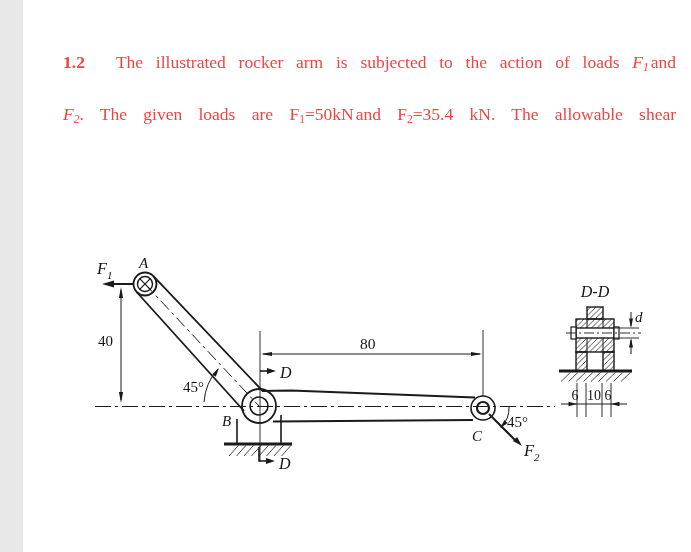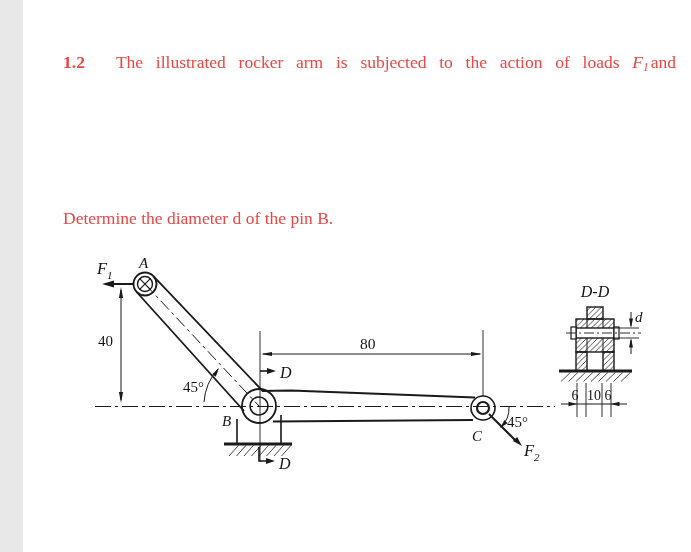--- a/index.html
+++ b/index.html
@@ -15,23 +15,23 @@
   svg{position:absolute;left:0;top:0;}
   svg text{font-family:"Liberation Serif",serif;fill:#141414;}
 </style>
 </head>
 <body>
 
 <div class="page">
 
   <div class="pline" style="top:51px;"><span class="num">1.2</span><span>The illustrated rocker arm is subjected to the action of loads </span><span class="it">F</span><span class="sub it">1</span><span class="glue">and</span></div>
 
+  <div class="pline" style="top:103px;"><span class="it">F</span><span class="sub it">2</span><span>. The given loads are </span><span>F</span><span class="sub">1</span><span>=50kN</span><span class="glue">and </span><span>F</span><span class="sub">2</span><span>=35.4 kN</span><span>. The allowable shear</span></div>
 
 
-  <div class="pline last" style="top:207px;"><span>Determine the diameter d of the pin B.</span></div>
 
   <svg width="691" height="552" viewBox="0 0 691 552">
     <defs>
       <pattern id="hatch" patternUnits="userSpaceOnUse" width="5.5" height="5.5">
         <path d="M0,5.5 L5.5,0" stroke="#3a3a3a" stroke-width="0.9"></path>
       </pattern>
     </defs>
 
     <g stroke="#1a1a1a" stroke-width="1" fill="none">
       <path d="M72,406.5 H532" stroke-dasharray="16 4 3 4"></path>

